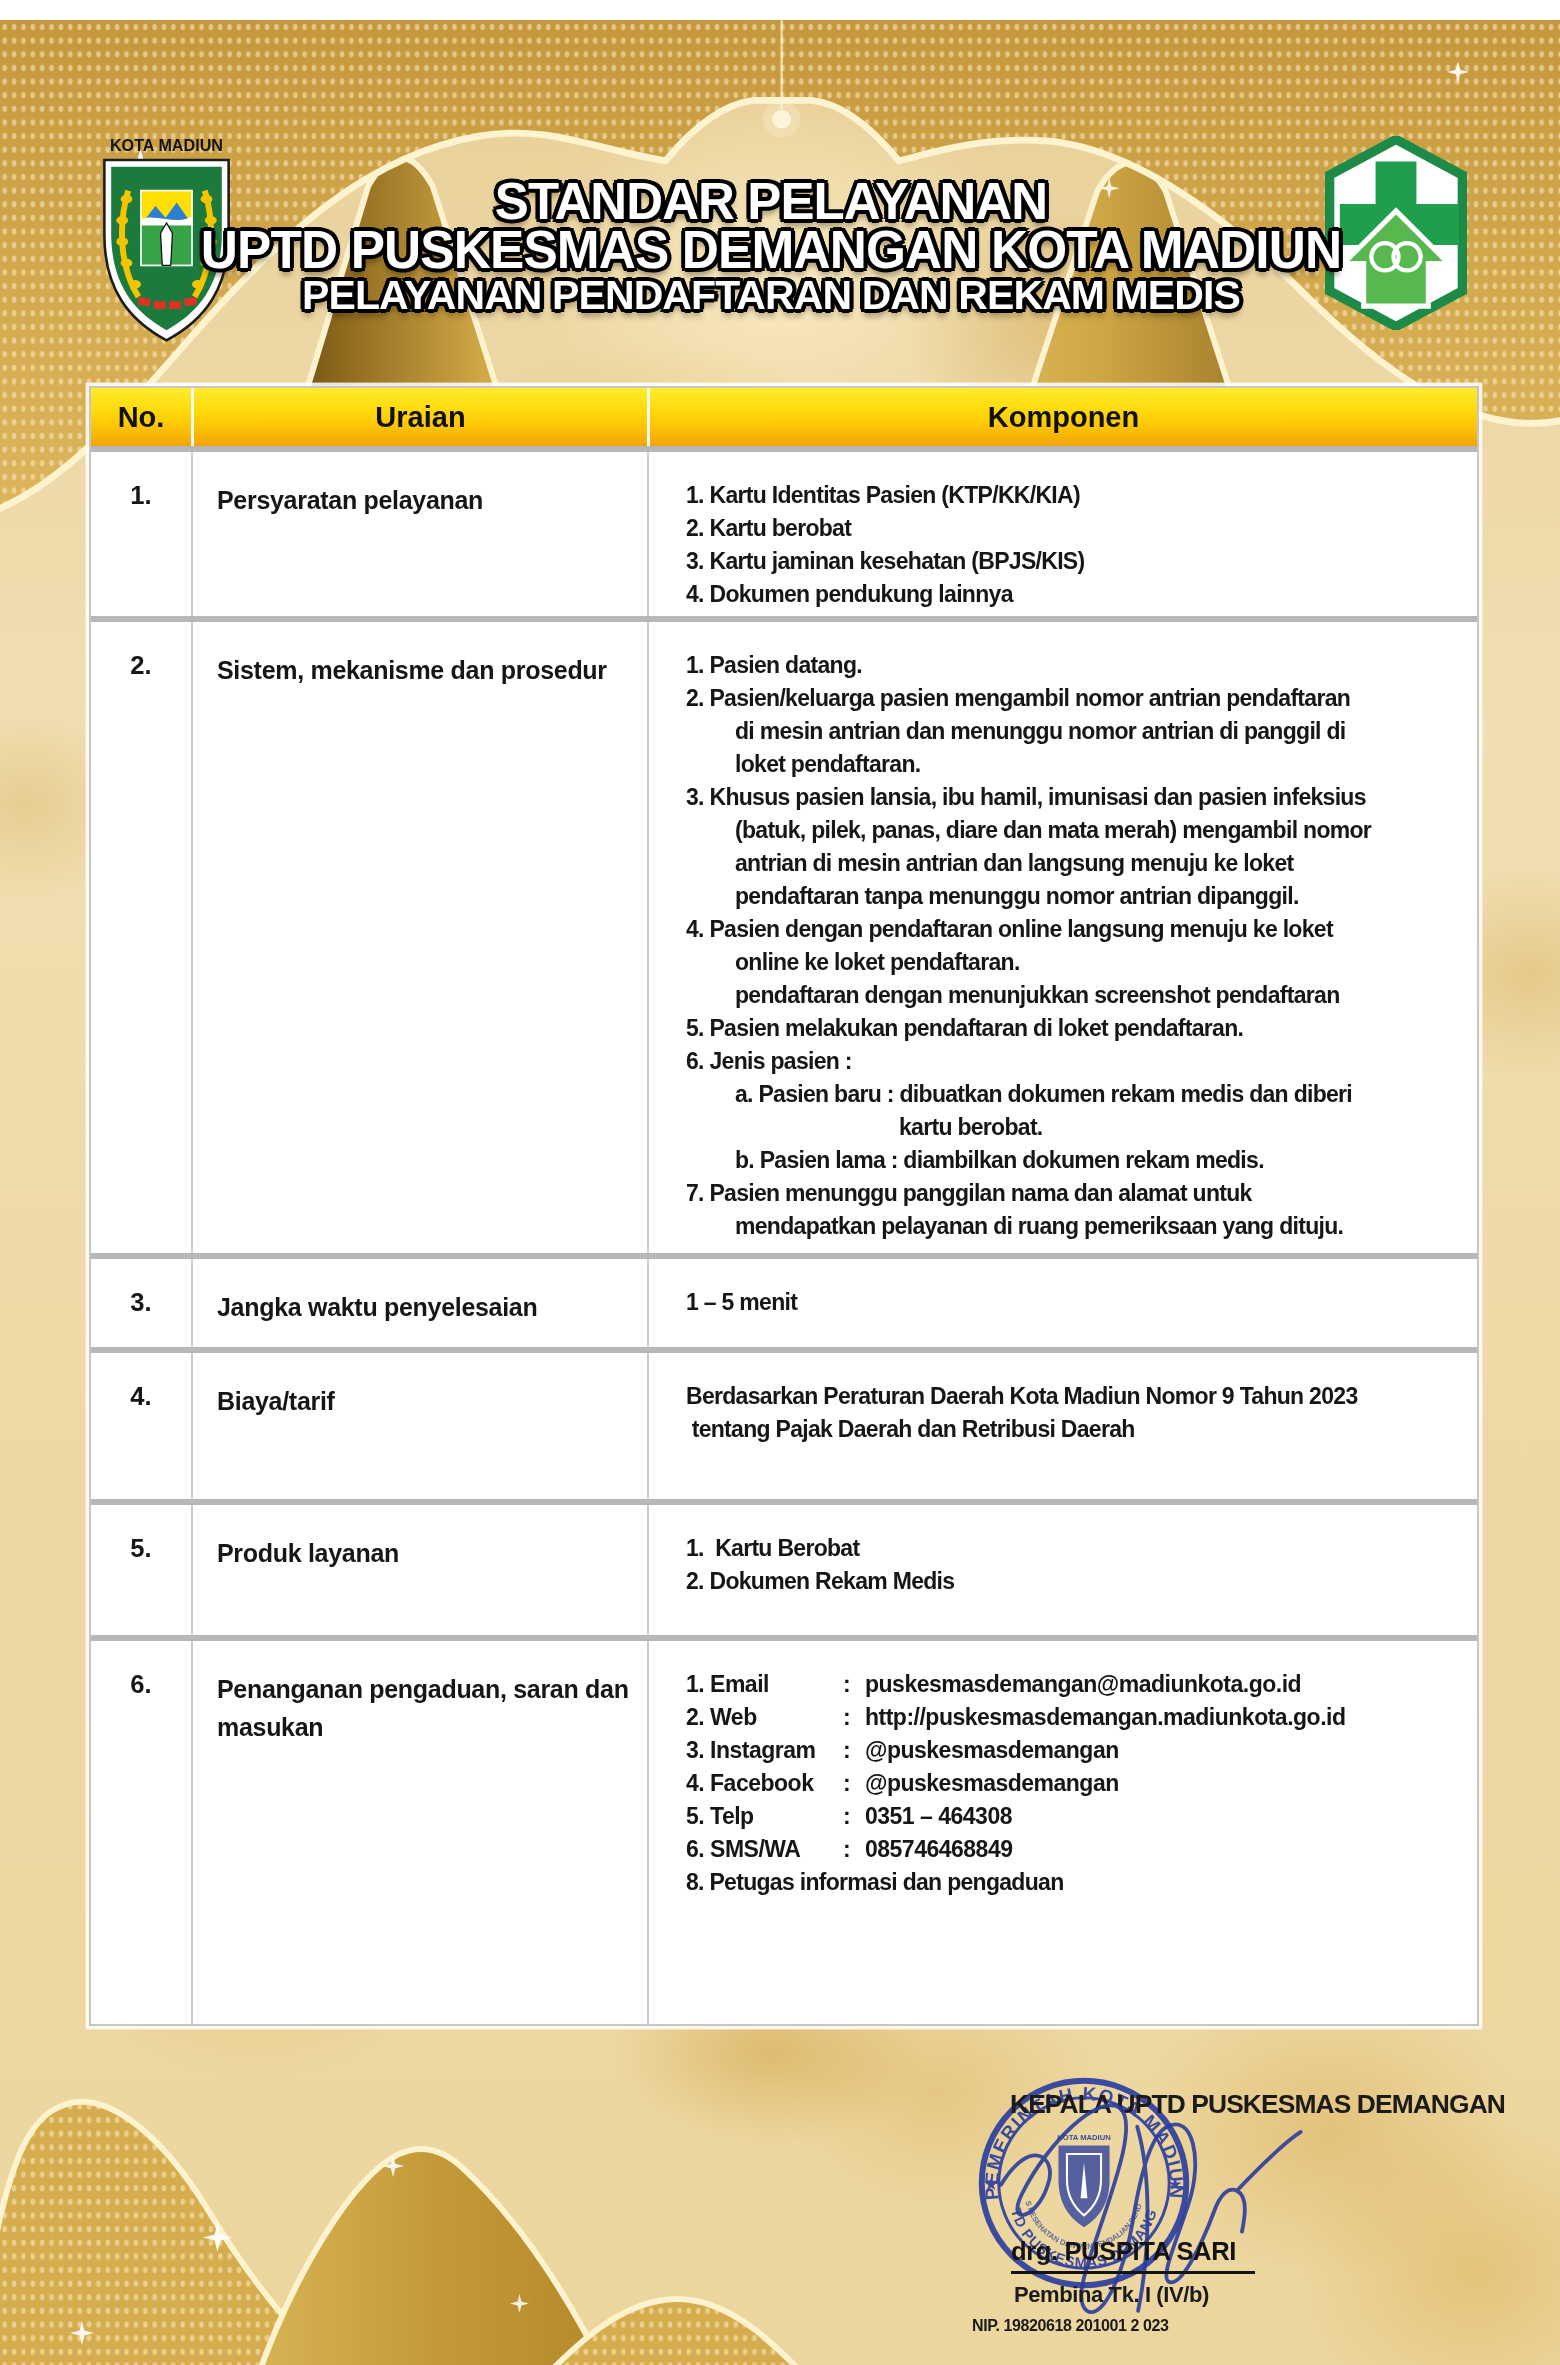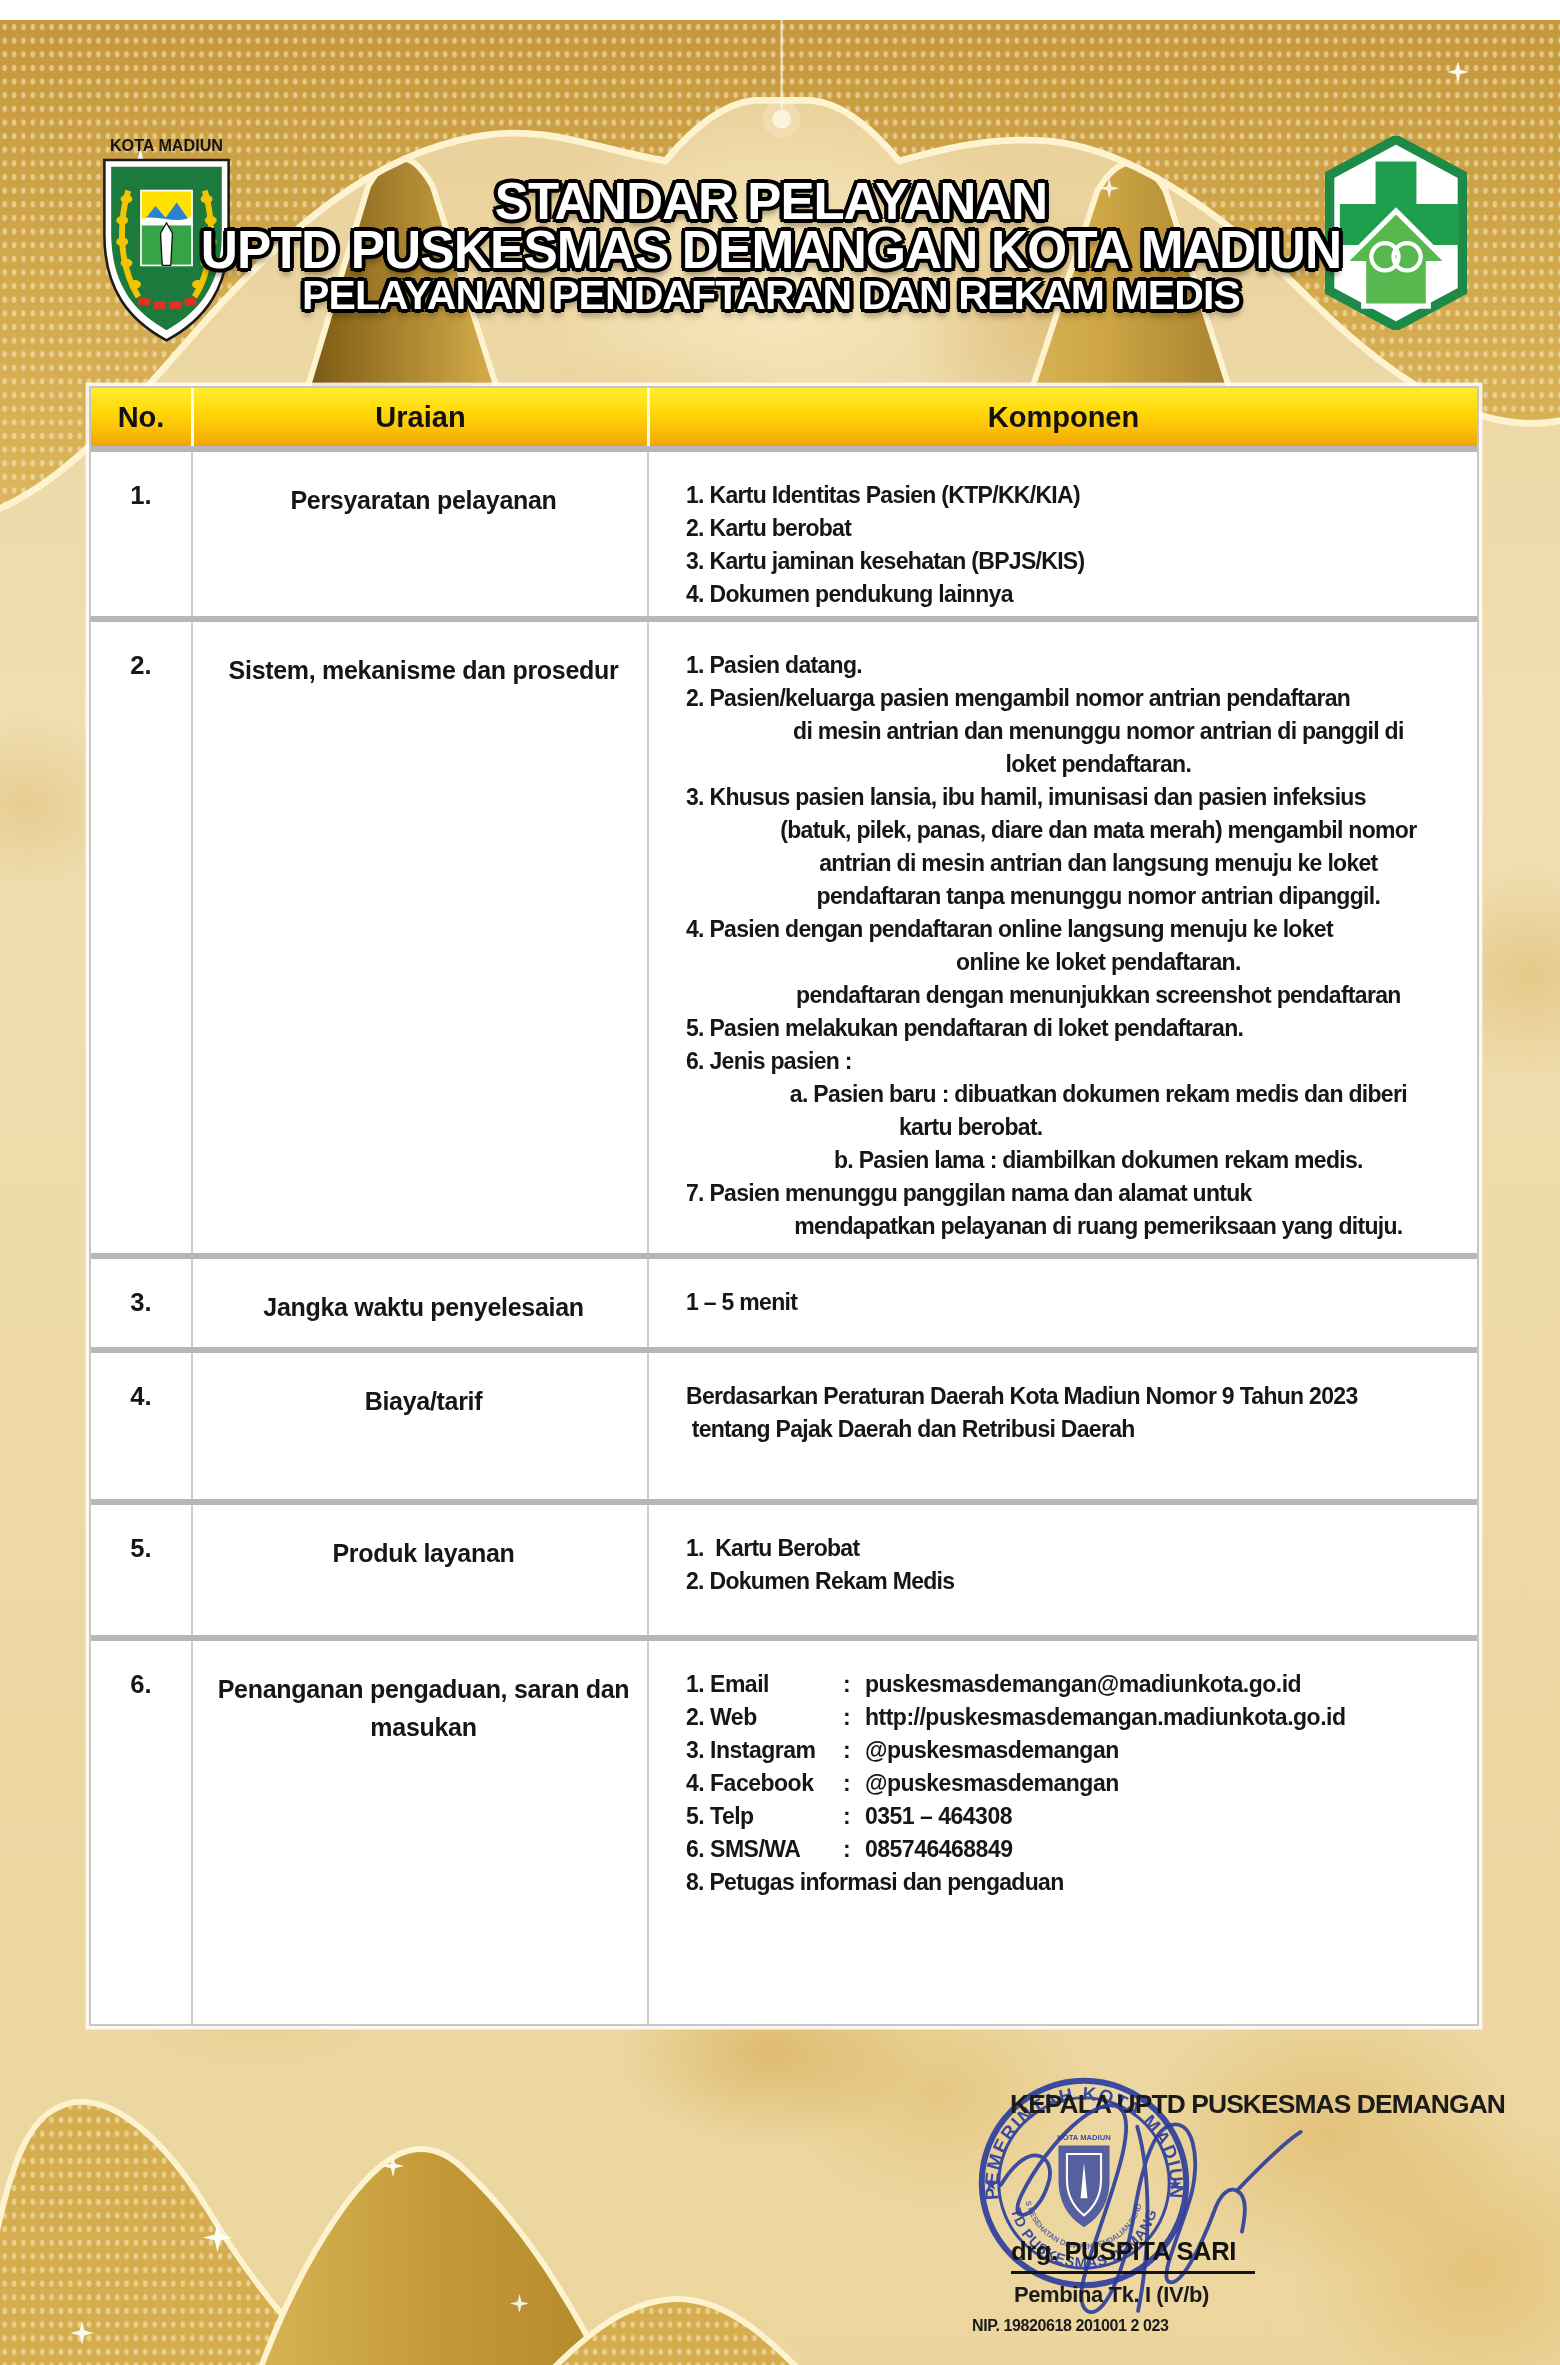--- a/index.html
+++ b/index.html
@@ -59,27 +59,27 @@
     display:flex; align-items:center; justify-content:center;
     font-size:29px; font-weight:700; color:#111;
   }
   .thead .hcell + .hcell{border-left:3.4px solid #fbfbf2;}
   .trow{display:grid; grid-template-columns:100px 456px 1fr; background:#fff;}
   .trow + .trow{border-top:6px solid #b7b7b7;}
   .r1{height:164px;} .r2{height:631px;} .r3{height:88px;}
   .r4{height:146px;} .r5{height:130px;} .r6{height:383px;}
   .cell{overflow:hidden;}
   .c-no{padding-top:29px; text-align:center; font-size:25.6px; font-weight:700;}
-  .c-komp{padding:29px 17px 0 24px; font-size:25px; font-weight:700; letter-spacing:-0.3px; line-height:38px; border-left:2.6px solid #cdcdcd;text-align:center;}
+  .c-komp{padding:29px 17px 0 24px; font-size:25px; font-weight:700; letter-spacing:-0.3px; line-height:38px; border-left:2.6px solid #cdcdcd;}
   .c-ur{padding:27px 15.3px 0 37px; border-left:2.6px solid #cdcdcd;}
   .line{
     font-size:23px; font-weight:700; letter-spacing:-0.7px; line-height:33px;
     white-space:pre; color:#161616;
   }
-  .ind1{padding-left:49px;text-align:center;}
+  .ind1{padding-left:49px;}
   .ind3{padding-left:213px;}
   .cline{display:flex; font-size:23px; font-weight:700; letter-spacing:-0.5px; line-height:33px; white-space:pre;}
   .clabel{width:157px; flex:none;}
   .csep{width:22px; flex:none;}
 
   
   .sig-heading{left:1010px; top:2069px; width:477px; font-size:26.4px; font-weight:700; letter-spacing:-0.9px; color:#1b1b1b; z-index:5; white-space:nowrap;}
   .stamp-svg{left:963px; top:2042px; z-index:4; opacity:.92;}
   .signature-svg{left:920px; top:2037px; z-index:5;}
   .sig-name{left:1011px; top:2217px; font-size:25.6px; font-weight:700; letter-spacing:-0.4px; color:#131313; border-bottom:3.4px solid #131313; padding:0 19px 5.1px 0; z-index:6; white-space:nowrap;}

